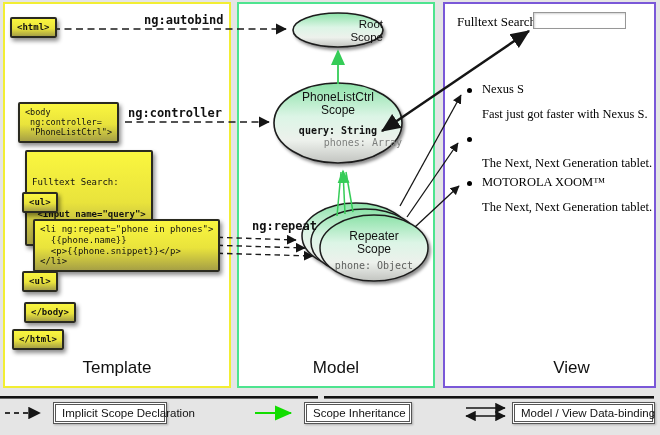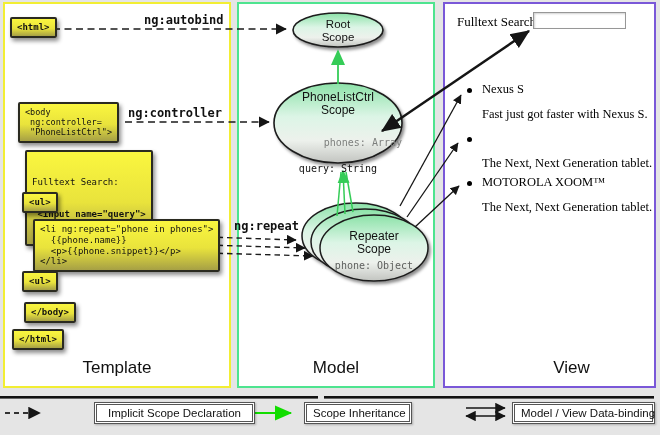--- a/index.html
+++ b/index.html
@@ -36,21 +36,21 @@
   
   .arrlabel {
     position:absolute; font-family:"DejaVu Sans Mono", monospace;
     font-weight:bold; font-size:12px; color:#111; white-space:pre;
   }
 
   
   .elltext { position:absolute; text-align:center; color:#111; }
   .ellname { font-size:11.5px; line-height:1.1; white-space:pre; }
   .ellprop { font-family:"DejaVu Sans Mono", monospace; font-size:10px; white-space:pre; }
-  .ellprop.bold { font-weight:normal;margin-top:38px; }
+  .ellprop.bold { font-weight:bold; }
   .ellprop.gray { color:#7d7f7d; }
 
   
   .serif { font-family:"Liberation Serif", serif; }
   .search-label { position:absolute; left:457px; top:14px; font-size:13px; color:#000; }
   .search-input {
     position:absolute; left:533px; top:12px; width:93px; height:17px;
     border:1px solid #979797; background:#fff;
     box-shadow:inset 1px 1px 2px rgba(0,0,0,.18);
     font-family:"Liberation Serif", serif; font-size:12px; padding:0 3px;
@@ -167,23 +167,23 @@
 &lt;/li&gt;</div>
 
   <div class="codebox bold" style="left:22px; top:271px;">&lt;ul&gt;</div>
 
   <div class="codebox bold" style="left:24px; top:302px;">&lt;/body&gt;</div>
 
   <div class="codebox bold" style="left:12px; top:329px;">&lt;/html&gt;</div>
 
   <div class="arrlabel" style="left:144px; top:13px;">ng:autobind</div>
   <div class="arrlabel" style="left:128px; top:106px;">ng:controller</div>
-  <div class="arrlabel" style="left:234px; top:219px;">ng:repeat</div>
-
-  <div class="elltext ellname" style="left:293px; top:18px; width:90px;">Root
+  <div class="arrlabel" style="left:252px; top:219px;">ng:repeat</div>
+
+  <div class="elltext ellname" style="left:293px; top:18px; width:90px;text-align:right;">Root
 Scope</div>
 
   <div class="elltext ellname" style="left:274px; top:91px; width:128px; font-size:12px;">PhoneListCtrl
 Scope</div>
   <div class="elltext ellprop bold" style="left:274px; top:125px; width:128px;">query: String</div>
   <div class="elltext ellprop gray" style="left:274px; top:137px; width:128px;text-align:right;">phones: Array</div>
 
   <div class="elltext ellname" style="left:318px; top:230px; width:112px; font-size:12px;">Repeater
 Scope</div>
   <div class="elltext ellprop" style="left:318px; top:260px; width:112px; color:#5e605e;">phone: Object</div>
@@ -199,17 +199,17 @@
   <div class="vsnip serif" style="left:482px; top:156px;">The Next, Next Generation tablet.</div>
 
   <span class="vbullet" style="left:467px; top:181px;"></span>
   <div class="vname serif" style="left:482px; top:175px;">MOTOROLA XOOM™</div>
   <div class="vsnip serif" style="left:482px; top:200px;">The Next, Next Generation tablet.</div>
 
   <div class="col-title t1">Template</div>
   <div class="col-title t2">Model</div>
   <div class="col-title t3">View</div>
 
-  <div class="legendbox" style="left:53px;  width:161px;margin-left:41px;">Implicit Scope Declaration</div>
+  <div class="legendbox" style="left:53px;  width:114px;">Implicit Scope Declaration</div>
   <div class="legendbox" style="left:304px; width:108px;">Scope Inheritance</div>
   <div class="legendbox" style="left:512px; width:143px;">Model / View Data-binding</div>
 
 </div>
 
 </body></html>

